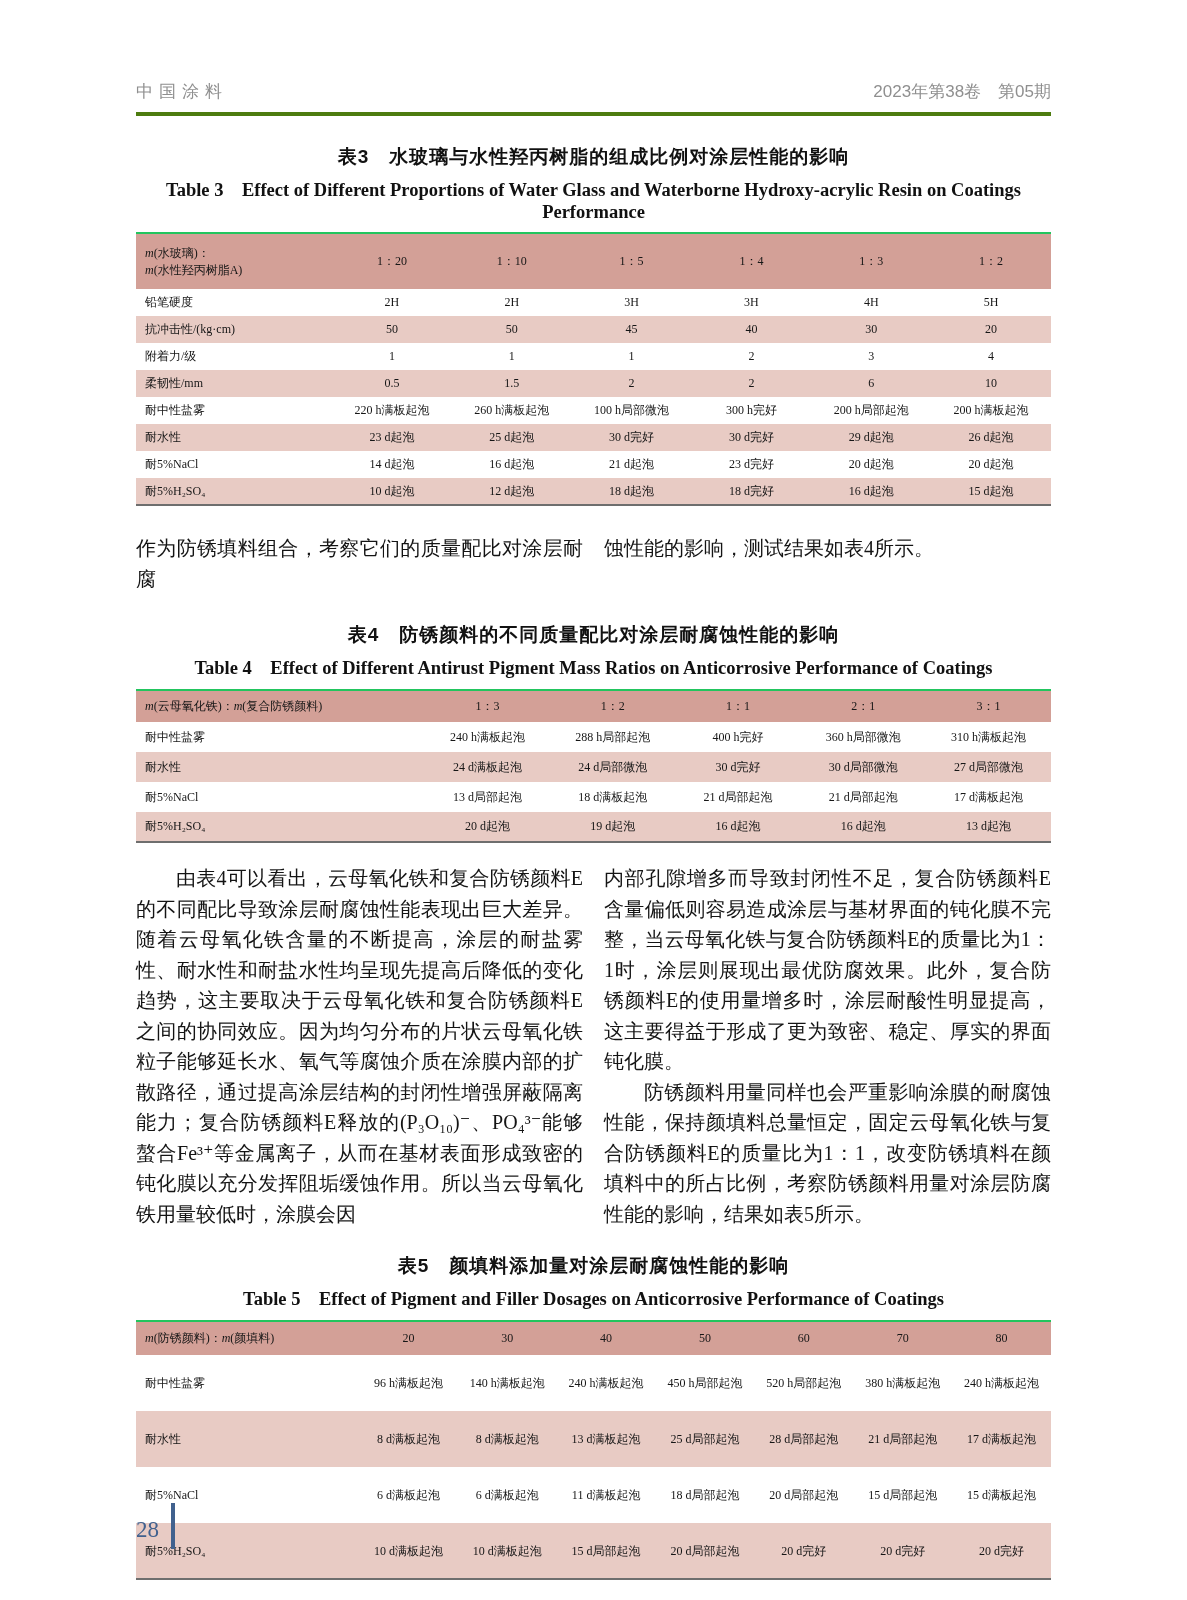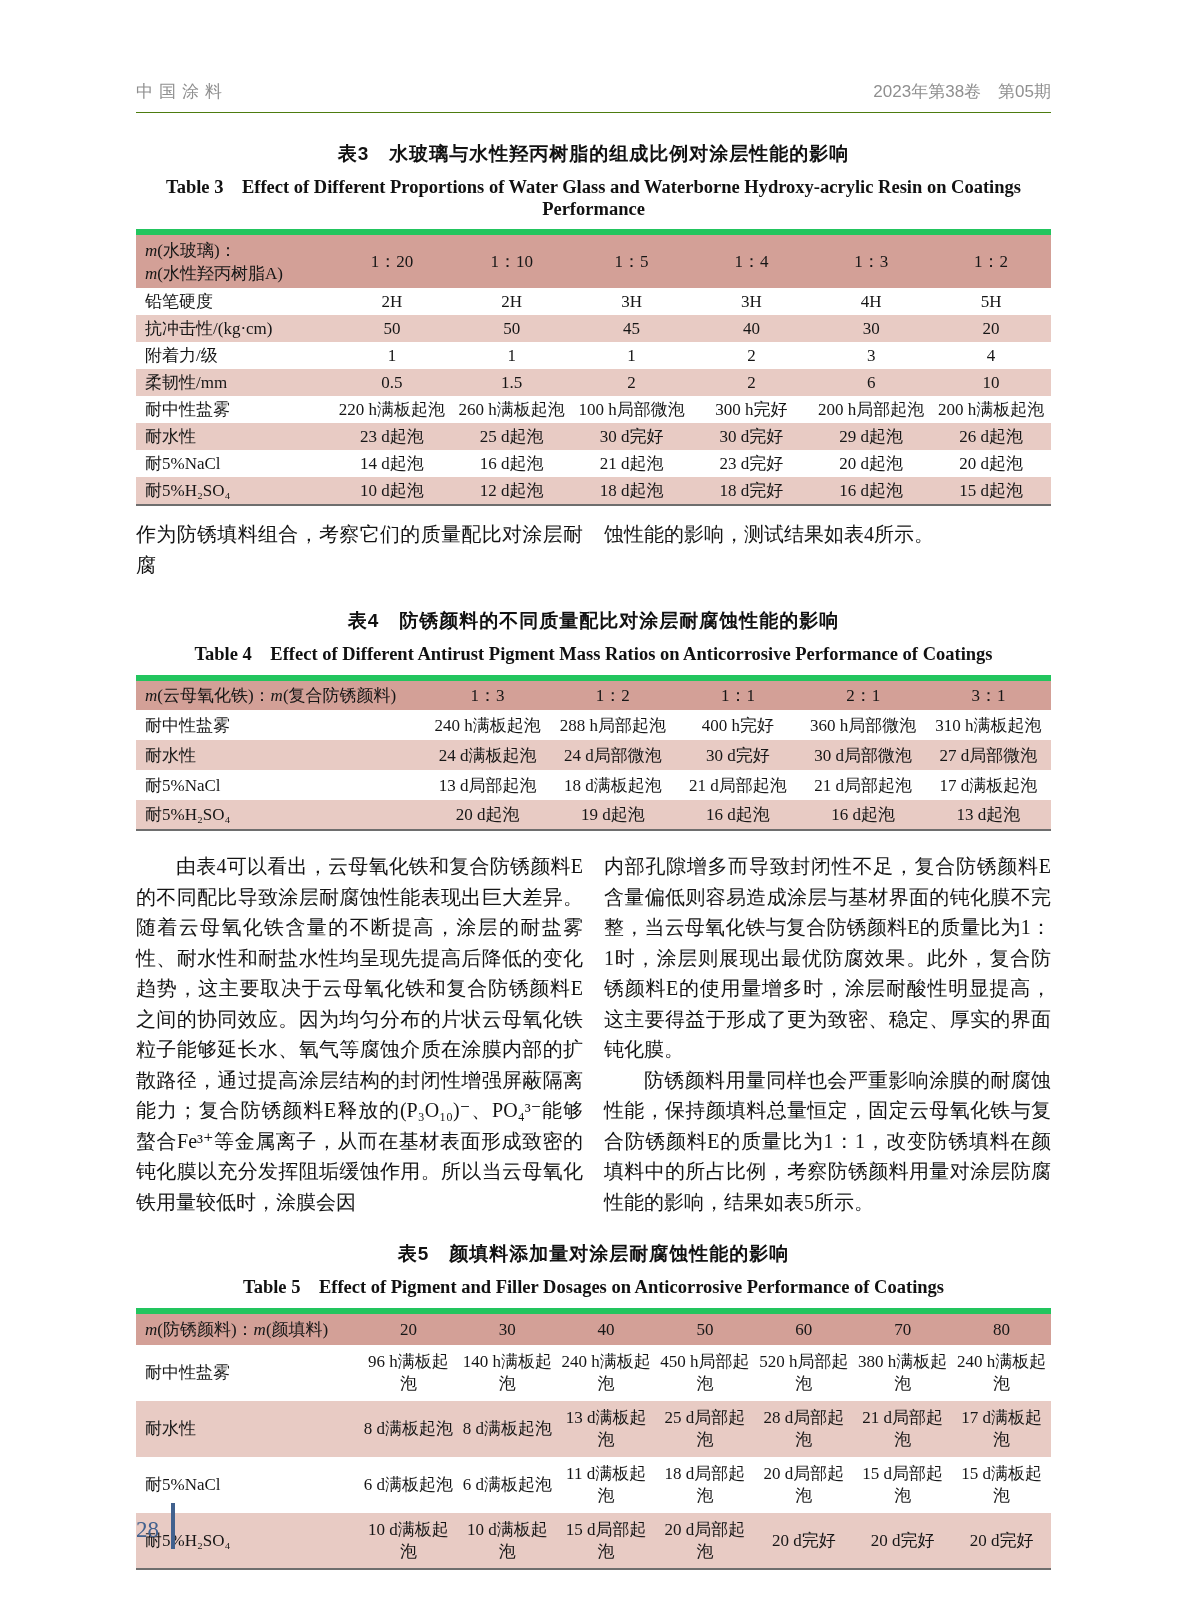--- a/index.html
+++ b/index.html
@@ -8,41 +8,41 @@
     width:1187px; height:1600px; background:#ffffff; margin:0 auto;
     font-family:"Liberation Serif","DejaVu Serif",serif; color:#161616;
     position:relative; overflow:hidden;
   }
   .content { width:915px; margin:0 auto; padding-top:80px; }
 
   
   .jheader {
     display:flex; justify-content:space-between; align-items:flex-end;
     color:#8f8f8f; font-size:17px; padding-bottom:9px;
-    border-bottom:1px solid #4d7c0f;
+    border-bottom:4px solid #4d7c0f;
     font-family:"Liberation Sans","DejaVu Sans",sans-serif;
   }
   .jheader .jname { letter-spacing:6px; }
 
   
   .tbl-title-zh {
     text-align:center; font-weight:bold; font-size:19px; color:#111;
     font-family:"Liberation Sans","DejaVu Sans",sans-serif;
     margin-top:28px; margin-bottom:7px; letter-spacing:1px;
   }
   .tbl-title-en {
     text-align:center; font-weight:bold; font-size:18.5px; color:#111;
     margin-bottom:9px;
   }
 
   
   table.data-table {
     width:100%; border-collapse:collapse; table-layout:fixed;
-    border-top:6px solid #22c55e; border-bottom:2px solid #6e6e6e;
-    font-size:17px;
+    border-top:2px solid #22c55e; border-bottom:2px solid #6e6e6e;
+    font-size:12px;
   }
   table.data-table th { background:#d3a097; font-weight:normal; }
   table.data-table th, table.data-table td {
     text-align:center; vertical-align:middle; padding:2px 2px;
   }
   table.data-table .lbl { text-align:left; padding-left:9px; white-space:pre-line; }
   table.data-table tbody tr:nth-child(even) { background:#e8cbc4; }
   table.data-table i { font-style:italic; }
 
   .t3 th.lbl { width:196px; }
@@ -58,21 +58,21 @@
   .t5 tbody td { height:56px; line-height:22px; padding:5px 3px; }
 
   
   .twocol { display:flex; gap:21px; }
   .twocol .col { width:447px; }
   .bodyp {
     font-size:20px; line-height:30.5px; text-align:justify;
     text-justify:inter-ideograph; color:#141414;
   }
   .bodyp.indent { text-indent:2em; }
-  .mid { margin-top:13px; }
+  .mid { margin-top:27px; }
   .bodysec { margin-top:20px; }
   .sec5 .tbl-title-zh { margin-top:24px; }
 
   
   .footer {
     position:absolute; left:136px; bottom:51px;
     display:flex; align-items:center;
   }
   .page-num {
     font-size:23px; color:#41618e; margin-top:8px; margin-right:12px;

